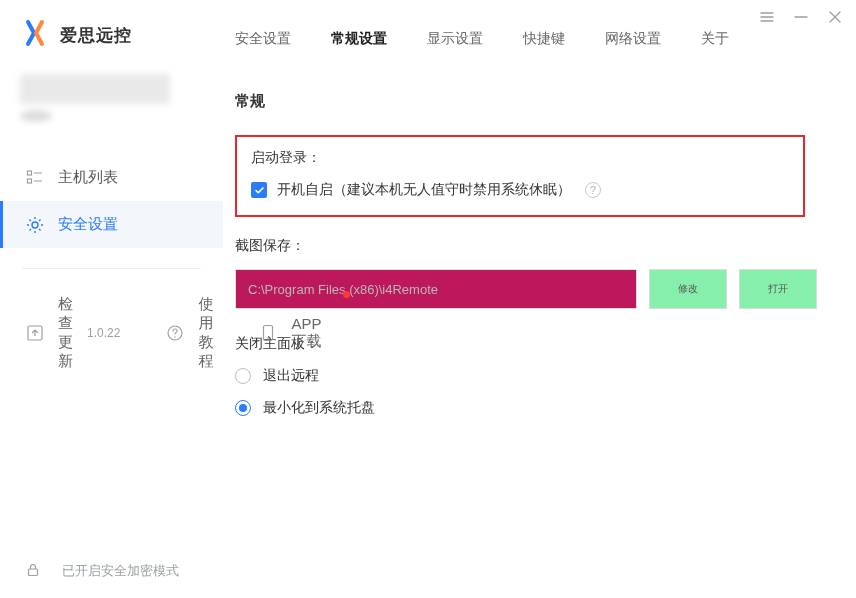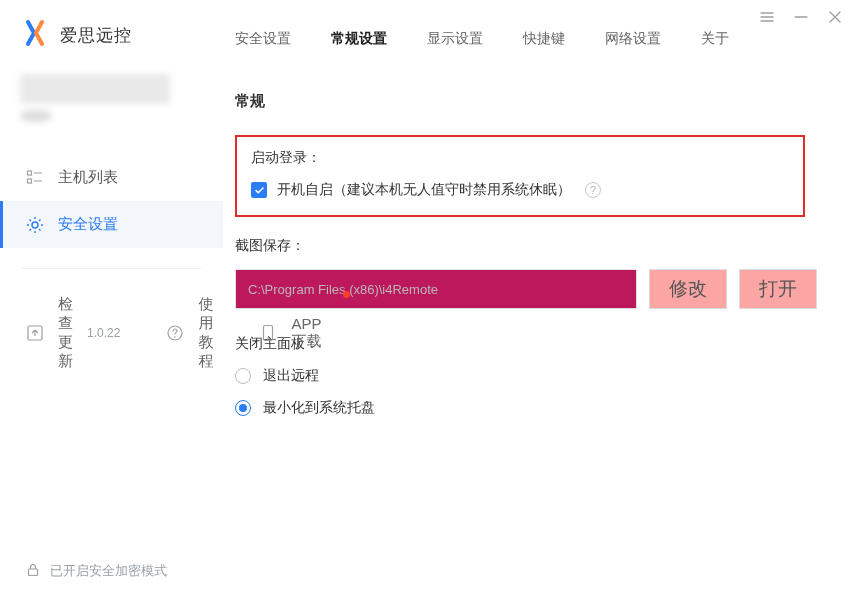--- a/index.html
+++ b/index.html
@@ -15,21 +15,21 @@
 .window-controls .wc-icon {
   width: 14px; height: 14px; display: flex; align-items: center; justify-content: center;
   cursor: pointer; color: #9aa0a6;
 }
 .app { display: flex; width: 100%; height: 100%; }
 .sidebar {
   width: 223px; height: 100%; background: #fff;
   display: flex; flex-direction: column; position: relative;
 }
 .brand { display: flex; align-items: center; gap: 10px; padding: 18px 20px 12px 20px; }
-.brand-title { font-size: 17px; color: #333; font-weight: 400; letter-spacing: 1px; }
+.brand-title { font-size: 17px; color: #333; font-weight: 700; letter-spacing: 1px; }
 .user-block { padding: 10px 20px 10px 20px; }
 .user-blur {
   width: 150px; height: 30px; background: #e9e9ea;
   filter: blur(3px); border-radius: 2px; margin-bottom: 6px;
 }
 .avatar-blur {
   width: 32px; height: 12px; border-radius: 50%;
   background: #dcdcdc; filter: blur(3px);
 }
 .nav { margin-top: 22px; display: flex; flex-direction: column; }
@@ -52,21 +52,21 @@
 .sec-item {
   display: flex; align-items: center; gap: 14px;
   padding: 14px 20px 14px 26px; font-size: 15px; color: #666; cursor: pointer;
 }
 .sec-item .nav-icon { color: #9aa0a6; }
 .version-tag { margin-left: auto; font-size: 12px; color: #9aa0a6; }
 .sec-item.app-dl { position: relative; }
 .sec-item.app-dl .rd { position: absolute; top: 10px; left: 110px; width: 7px; height: 7px; background: #ff3b30; border-radius: 50%; }
 .sidebar-footer {
   margin-top: auto; padding: 14px 20px 18px 26px;
-  display: flex; align-items: center; gap: 10px;
+  display: flex; align-items: center; gap: 22px;
   color: #9aa0a6; font-size: 13px;
 }
 .main { flex: 1; height: 100%; display: flex; flex-direction: column; padding: 0 22px 0 10px; }
 .tabs {
   display: flex; gap: 40px; padding: 30px 0 0 2px;
   font-size: 14px; color: #666;
 }
 .tab { cursor: pointer; padding-bottom: 4px; }
 .tab.active { color: #222; font-weight: 700; }
 .content { padding: 40px 2px 0 2px; }
@@ -87,22 +87,22 @@
   display: flex; align-items: center; justify-content: center;
   font-size: 11px; color: #b5b5b5; cursor: pointer; margin-left: 4px;
 }
 .group { margin-bottom: 26px; }
 .path-row { display: flex; gap: 12px; align-items: center; margin-top: 12px; }
 .path-input {
   flex: 0 0 402px; height: 40px; border: 1px solid #e1e1e1; background: #be185d;
   padding: 0 12px; font-size: 13px; color: #b8b8b8; outline: none;
 }
 .small-btn {
-  width: 78px; height: 40px; border: 1px solid #dcdcdc; background: #fca5a5;
-  color: #555; font-size: 19px; cursor: pointer;
+  width: 78px; height: 40px; border: 1px solid #dcdcdc; background: #86efac;
+  color: #555; font-size: 10px; cursor: pointer;
 }
 .radio-group { display: flex; flex-direction: column; gap: 14px; margin-top: 14px; }
 .radio-row { display: flex; align-items: center; gap: 12px; cursor: pointer; }
 .radio {
   width: 16px; height: 16px; border: 1.5px solid #bdbdbd; border-radius: 50%;
   display: flex; align-items: center; justify-content: center;
 }
 .radio.selected { border-color: #2a7cf9; }
 .radio.selected::after {
   content: ""; width: 8px; height: 8px; border-radius: 50%; background: #2a7cf9;

